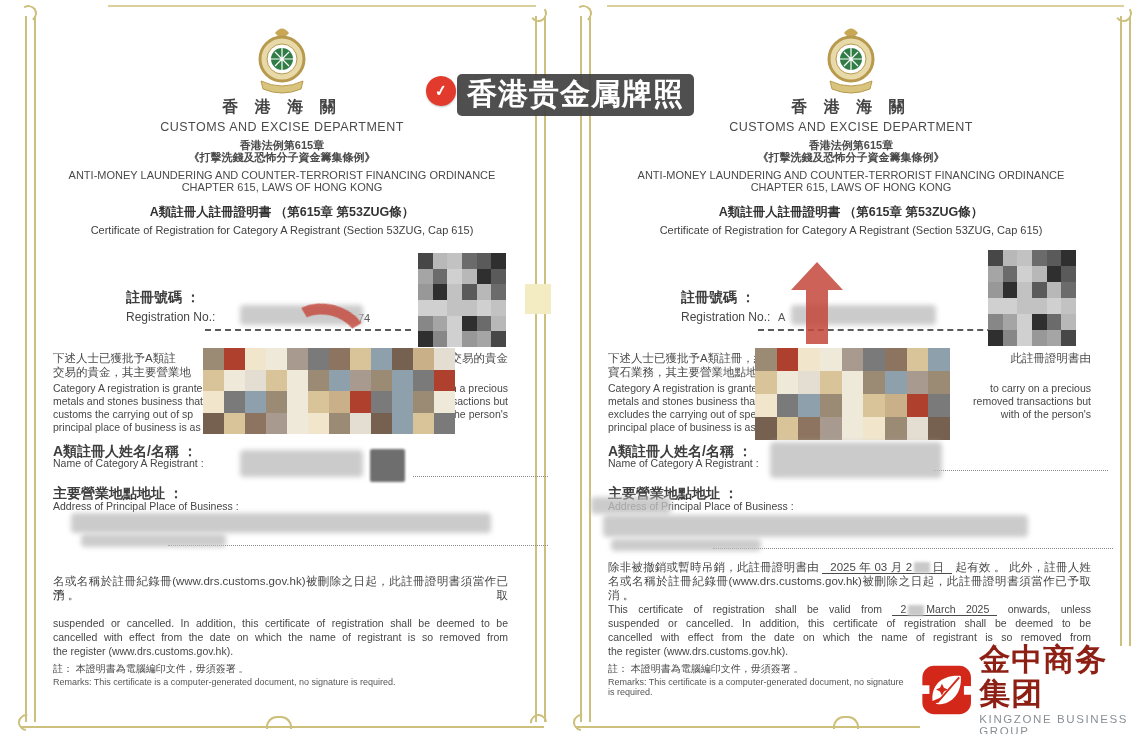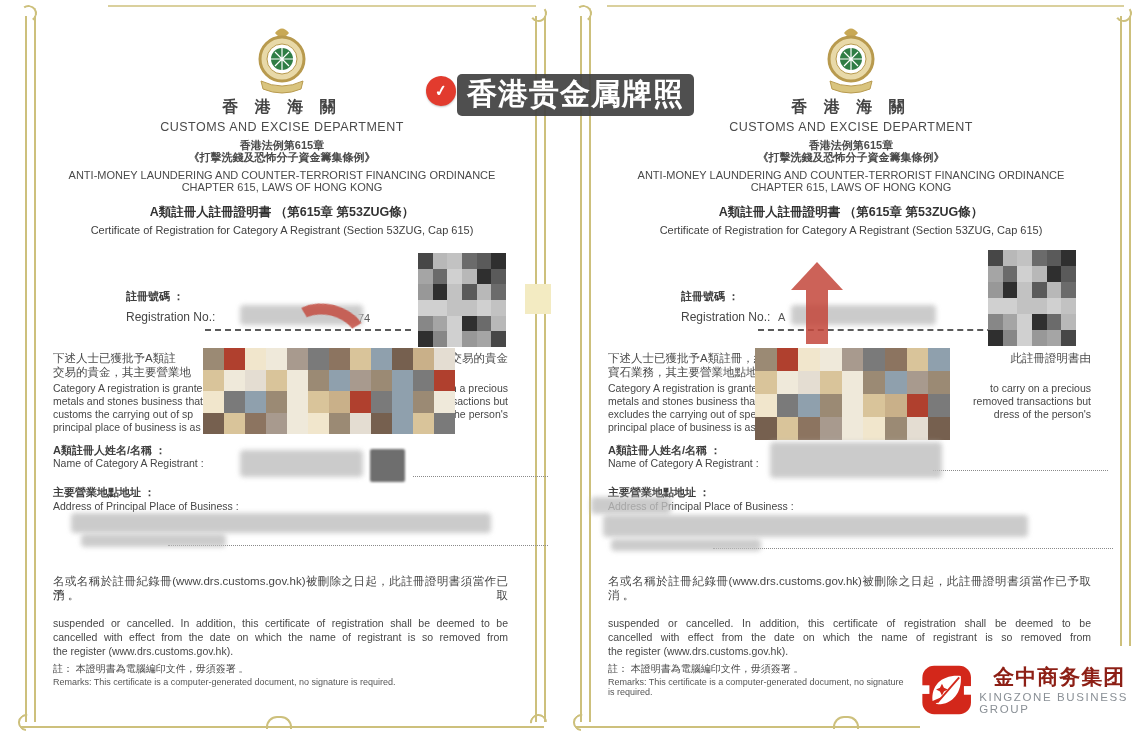--- a/index.html
+++ b/index.html
@@ -23,21 +23,21 @@
   .sq-orn{position:absolute;width:26px;height:30px;background:#f3ebc2;top:284px;z-index:2;}
   
   .hdr{position:absolute;left:20px;right:20px;text-align:center;line-height:1.15;}
   .dept-cn{font-size:16px;font-weight:bold;letter-spacing:6px;color:#444;}
   .dept-en{font-size:12.5px;letter-spacing:.5px;color:#4a4a4a;}
   .law-cn{font-size:11px;font-weight:bold;color:#4a4a4a;}
   .law-en{font-size:11px;color:#4a4a4a;}
   .ttl-cn{font-size:12.5px;font-weight:bold;color:#333;}
   .ttl-en{font-size:11px;color:#404040;}
   .sec{position:absolute;left:45px;right:48px;}
-  .lbl-cn{font-size:11px;font-weight:bold;color:#3e3e3e;}
+  .lbl-cn{font-size:14px;font-weight:bold;color:#3e3e3e;}
   .lbl-en{font-size:10.5px;color:#454545;}
   .pline{display:flex;justify-content:space-between;line-height:13.5px;}
   .pcn{font-size:11.5px;color:#4a4a4a;}
   .pen{font-size:10.5px;color:#474747;}
   .jline{font-size:10.5px;color:#474747;line-height:14px;text-align:justify;text-align-last:justify;}
   .jline.last{text-align-last:left;}
   .jcn{font-size:11.5px;color:#474747;line-height:14px;text-align:justify;text-align-last:justify;}
   .jcn.last{text-align-last:left;}
   .u{border-bottom:1.5px solid #4a4a4a;padding:0 8px;white-space:nowrap;}
   .remark-cn{font-size:10px;color:#4a4a4a;}
@@ -65,21 +65,21 @@
   .badge-wrap{position:absolute;left:426px;top:74px;z-index:10;display:flex;align-items:flex-start;}
   .check-circle{width:30px;height:30px;border-radius:50%;background:#e23b2e;color:#fff;
       display:flex;align-items:center;justify-content:center;font-size:15px;font-weight:bold;
       transform:rotate(-8deg);margin-top:2px;box-shadow:0 1px 2px rgba(0,0,0,.25);}
   .badge{margin-left:1px;background:rgba(66,66,66,.93);color:#fff;border-radius:5px;
       font-size:30px;font-weight:bold;letter-spacing:1px;padding:5px 10px 7px;line-height:1;}
   
   .brand{position:absolute;left:920px;top:646px;width:219px;height:88px;background:#fff;
          z-index:10;display:flex;align-items:center;}
   .brand-texts{margin-left:6px;}
-  .brand-cn{font-size:21px;font-weight:bold;color:#8d1f15;letter-spacing:1px;line-height:1.1;text-align:center;}
+  .brand-cn{font-size:31px;font-weight:bold;color:#8d1f15;letter-spacing:1px;line-height:1.1;}
   .brand-en{font-size:11.5px;color:#8a9096;letter-spacing:1.6px;margin-top:2px;}
   .emblem{position:absolute;left:50%;transform:translateX(-50%);}
 </style>
 </head>
 <body>
 
 <div class="cert cert-l">
   <div class="topline" style="left:100px;right:20px;"></div>
   <div class="vline vl"></div>
   <div class="vline vr"></div>
@@ -340,21 +340,21 @@
   <div class="sec pline pen" style="top:382px;">
     <span>Category A registration is granted</span>
       <span>to carry on a precious</span>
   </div>
   <div class="sec pline pen" style="top:395px;">
     <span>metals and stones business that</span>
       <span>removed transactions but</span>
   </div>
   <div class="sec pline pen" style="top:408px;">
     <span>excludes the carrying out of spe</span>
-      <span>dress of the person's</span>
+      <span>with of the person's</span>
   </div>
   <div class="sec pline pen" style="top:421px;">
     <span>principal place of business is as follows -</span>
   </div>
   <div class="mosaic" style="left: 192px; top: 348px; width: 195px; height: 92px; display: grid; grid-template-columns: repeat(9, 1fr);">
       <div style="background: rgb(155, 138, 116);"></div>
       <div style="background: rgb(176, 64, 46);"></div>
       <div style="background: rgb(241, 230, 204);"></div>
       <div style="background: rgb(239, 233, 218);"></div>
       <div style="background: rgb(168, 154, 142);"></div>
@@ -396,22 +396,32 @@
   <div class="redact" style="left:207px;top:442px;width:172px;height:36px;"></div>
   <div class="dotline" style="left:370px;top:470px;width:175px;"></div>
 
   <div class="sec lbl-cn" style="top:485px;">主要營業地點地址 ：</div>
   <div class="sec lbl-en" style="top:500px;">Address of Principal Place of Business :</div>
   <div class="redact" style="left:28px;top:497px;width:80px;height:17px;"></div>
   <div class="redact" style="left:40px;top:515px;width:425px;height:22px;"></div>
   <div class="redact" style="left:48px;top:539px;width:150px;height:12px;"></div>
   <div class="dotline" style="left:150px;top:548px;width:400px;"></div>
 
+  <div class="sec jcn" style="top:560px;">
+    <span>除非被撤銷或暫時吊銷，此註冊證明書由</span>
+    <span class="u"><span>2025 年 03 月 2</span><span class="inline-censor"></span><span>日</span></span>
+    <span>起有效 。 此外，註冊人姓</span>
+  </div>
   <div class="sec jcn" style="top:574px;">名或名稱於註冊紀錄冊(www.drs.customs.gov.hk)被刪除之日起，此註冊證明書須當作已予取</div>
   <div class="sec jcn last" style="top:588px;">消 。</div>
+  <div class="sec jline" style="top:602px;">
+    <span>This certificate of registration shall be valid from</span>
+    <span class="u"><span>2</span><span class="inline-censor"></span><span>March 2025</span></span>
+    <span>onwards, unless</span>
+  </div>
   <div class="sec jline" style="top:616px;">suspended or cancelled. In addition, this certificate of registration shall be deemed to be</div>
   <div class="sec jline" style="top:630px;">cancelled with effect from the date on which the name of registrant is so removed from</div>
   <div class="sec jline last" style="top:644px;">the register (www.drs.customs.gov.hk).</div>
 
   <div class="sec remark-cn" style="top:662px;">註： 本證明書為電腦編印文件，毋須簽署 。</div>
   <div class="sec remark-en" style="top:677px;right:230px;">Remarks: This certificate is a computer-generated document, no signature is required.</div>
 </div>
 
 <div class="badge-wrap">
   <div class="check-circle">✓</div>

